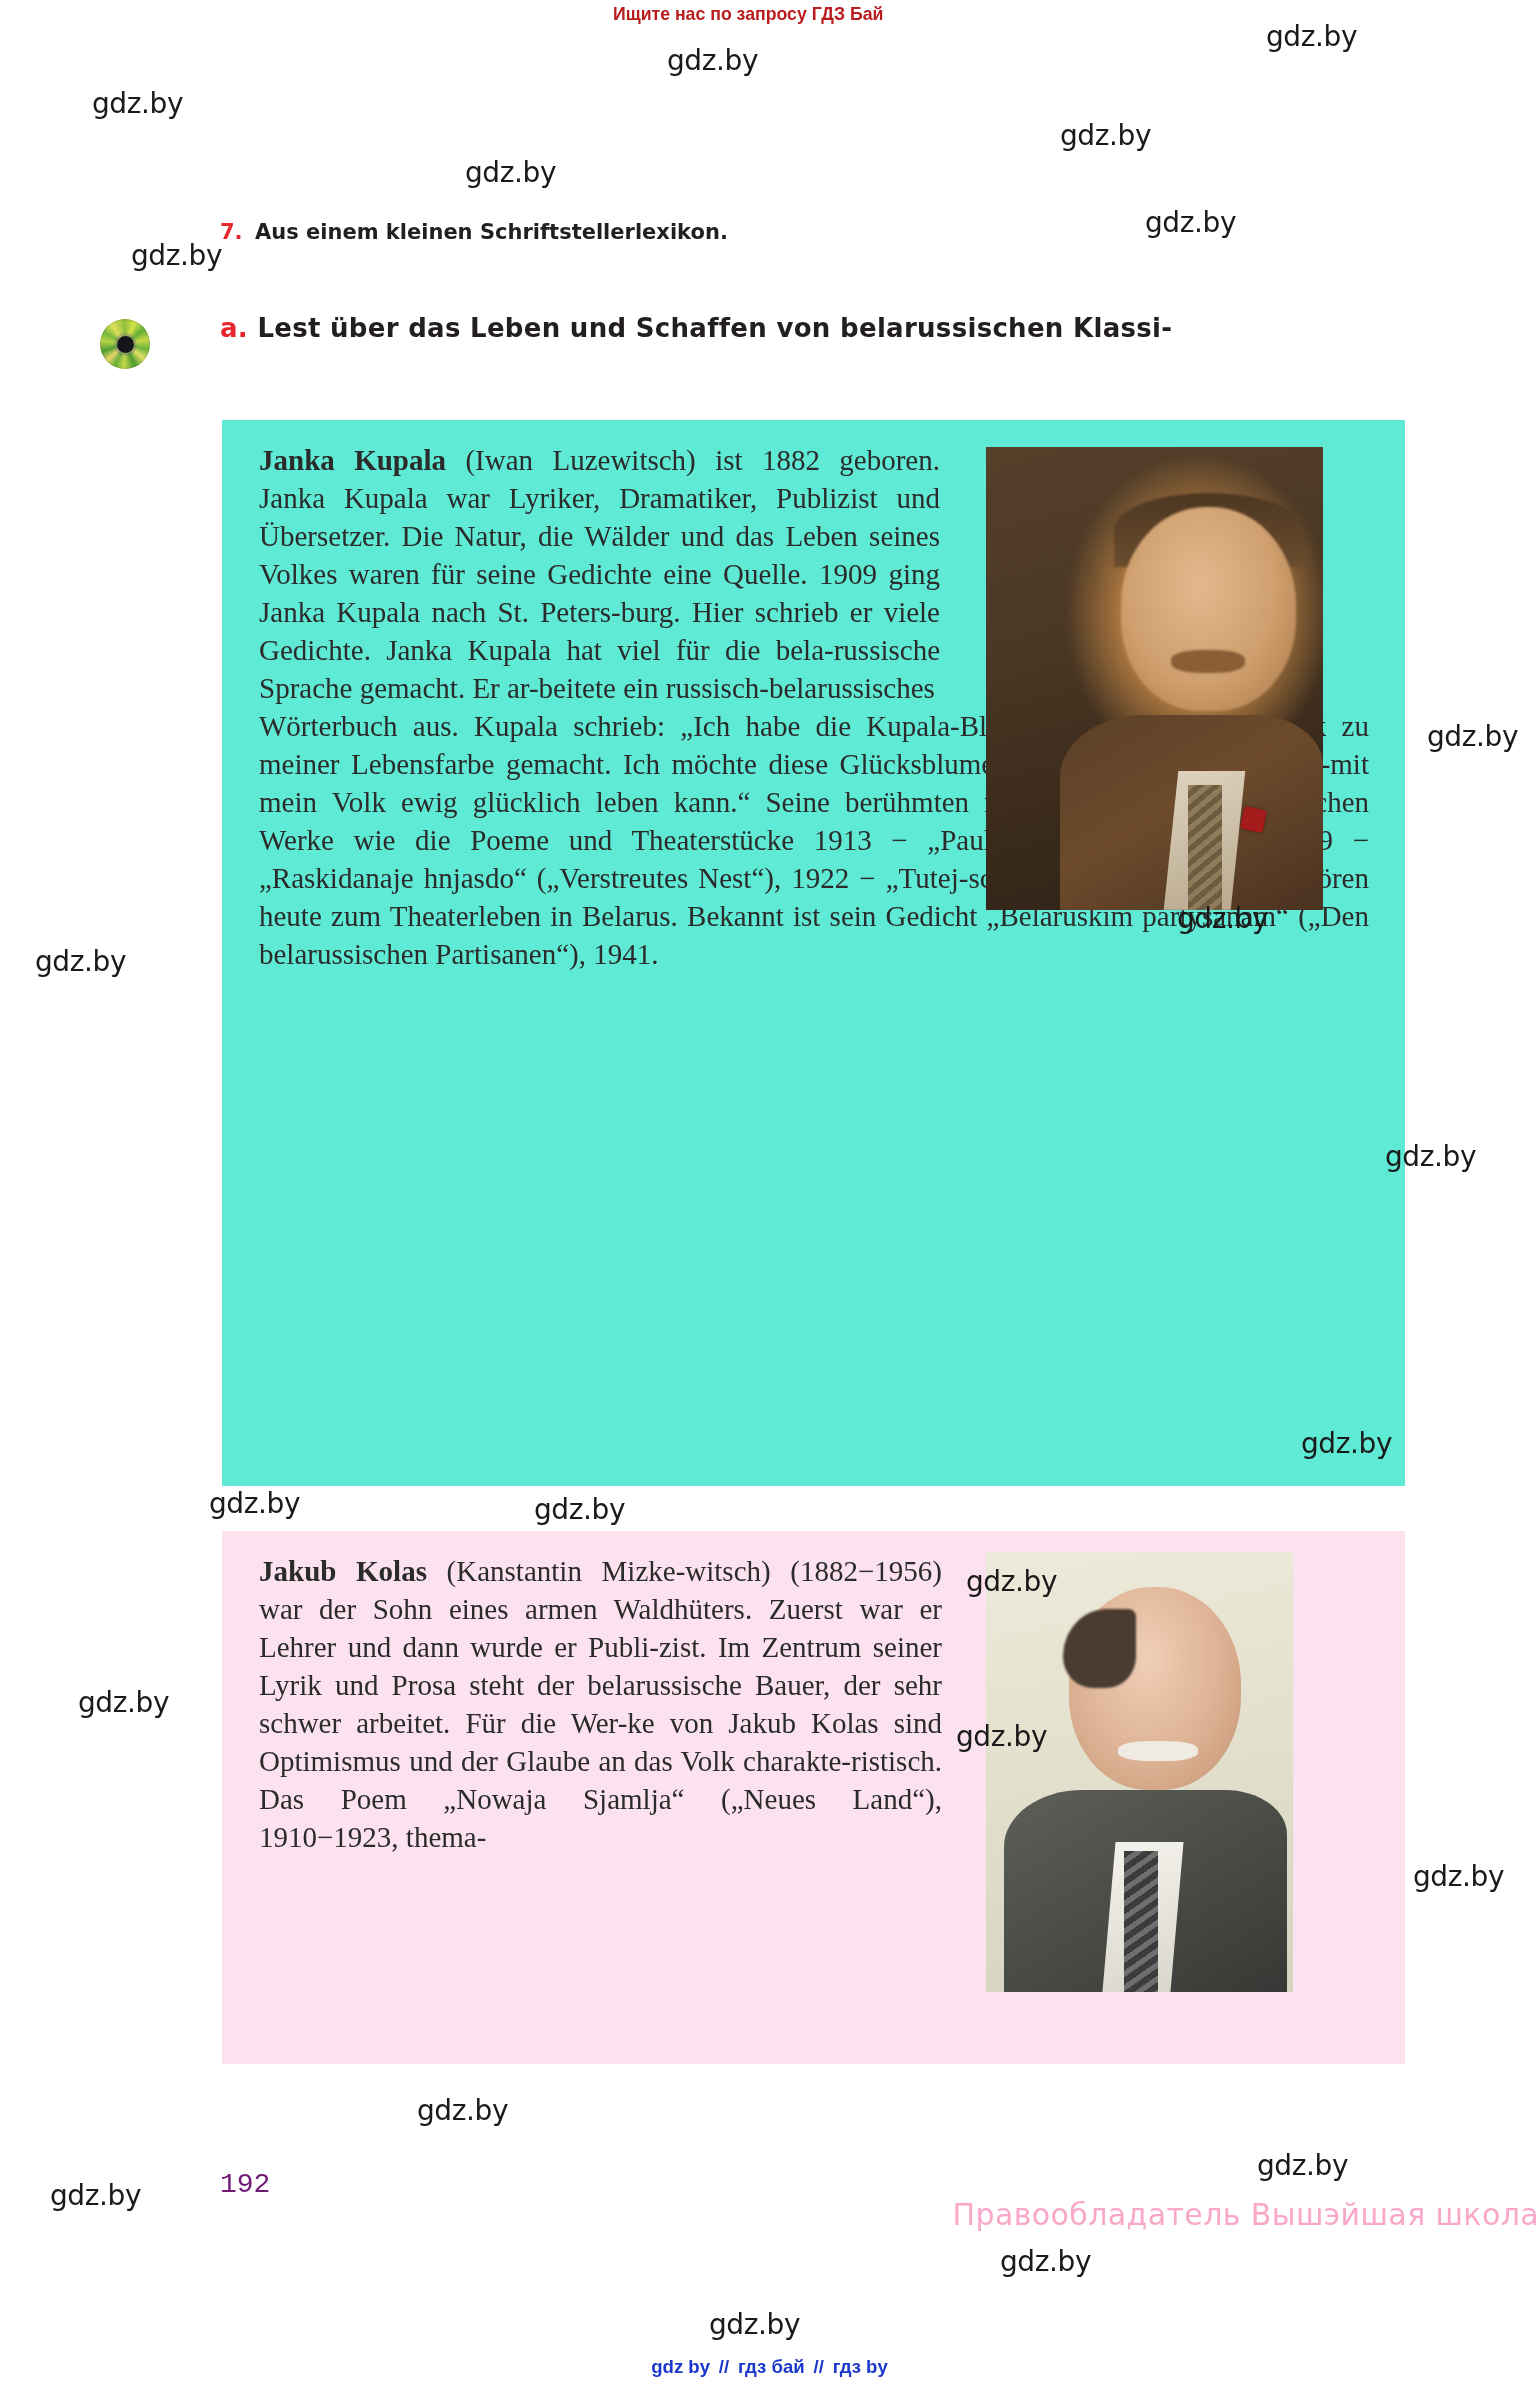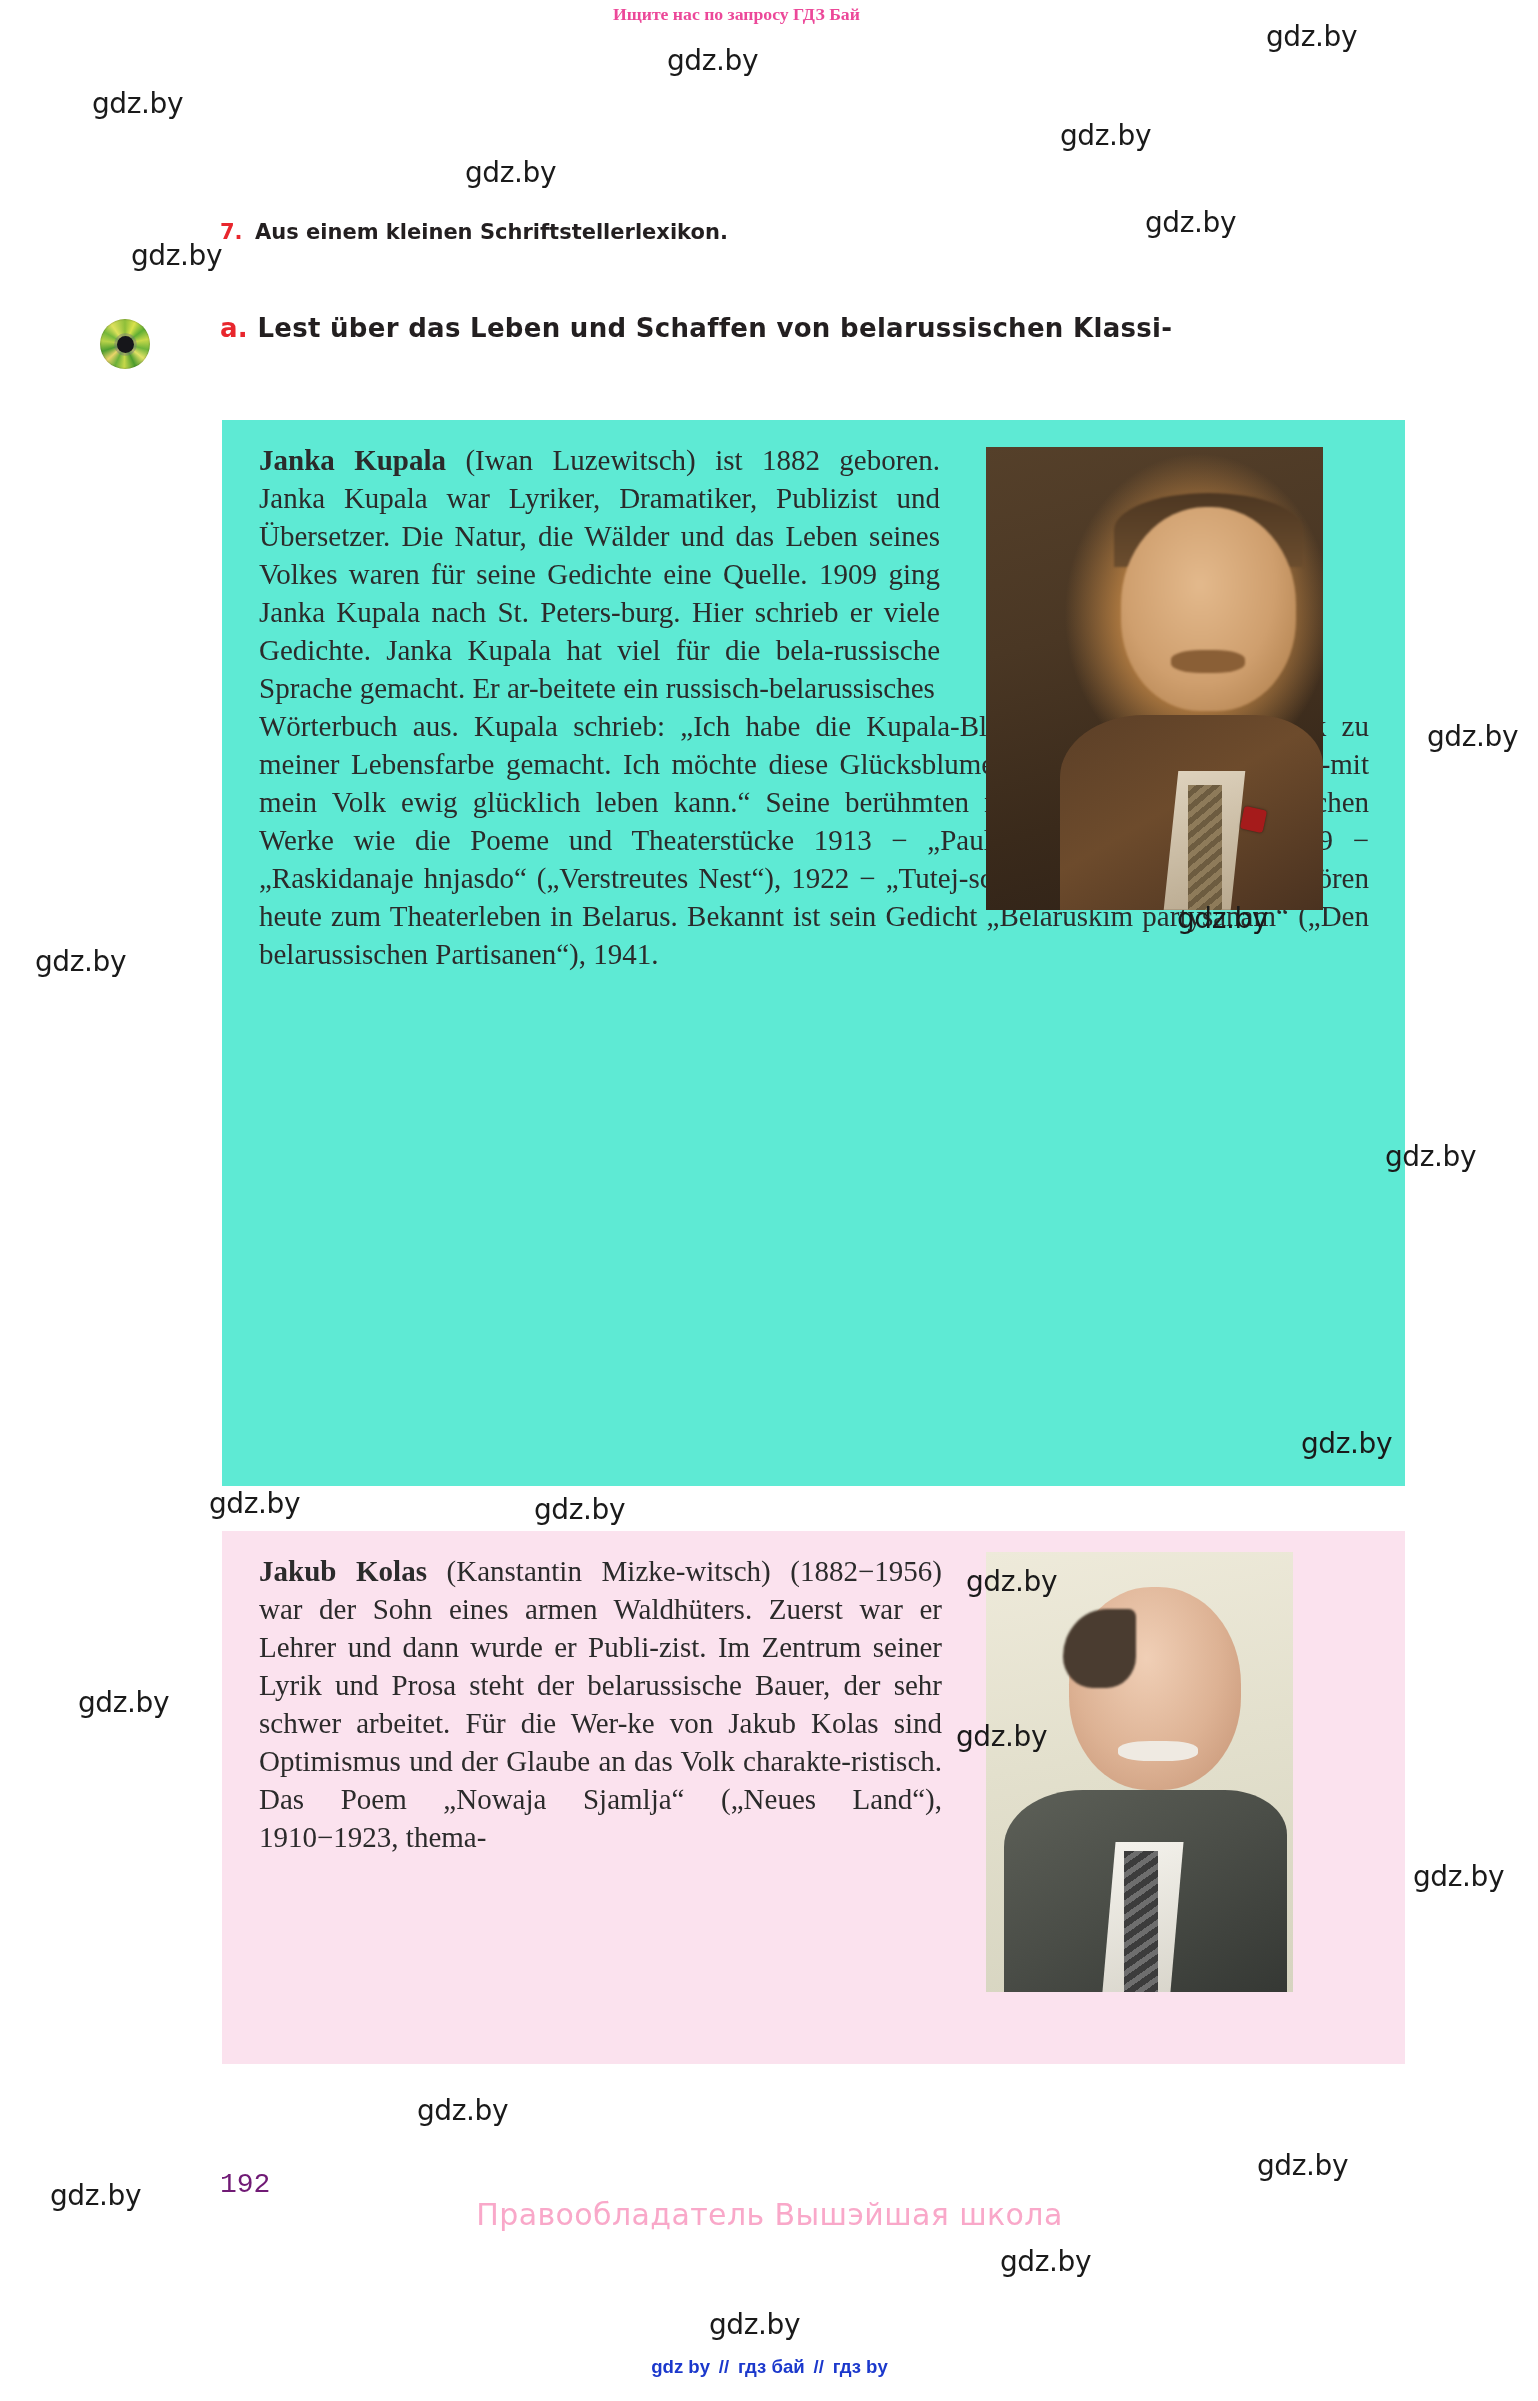--- a/index.html
+++ b/index.html
@@ -24,22 +24,22 @@
     font-weight: 400;
     white-space: nowrap;
     letter-spacing: -0.4px;
     user-select: none;
     z-index: 40;
   }
   .wm-top-green {
     position: absolute;
     left: 613px;
     top: 3.5px;
-    color: #ec4899;
-    font-family: Liberation Serif, serif;
+    color: #b91c1c;
+    font-family: Liberation Sans, sans-serif;
     font-size: 17.7px;
     font-weight: 700;
     white-space: nowrap;
     z-index: 45;
   }
 
   
   .ex-head {
     position: absolute;
     left: 220px;
@@ -277,21 +277,21 @@
     font-size: 28px;
     color: #701a75;
     z-index: 20;
     margin-top: 20px;
   }
   .publisher {
     position: absolute;
     left: 0;
     top: 2197px;
     width: 1539px;
-    text-align: center;
+    text-align: right;
     font-family: "DejaVu Sans", sans-serif;
     font-size: 30px;
     color: #f9a8c9;
     letter-spacing: 0.4px;
     z-index: 20;
   }
   .footer-links {
     position: absolute;
     left: 0;
     top: 2356px;

